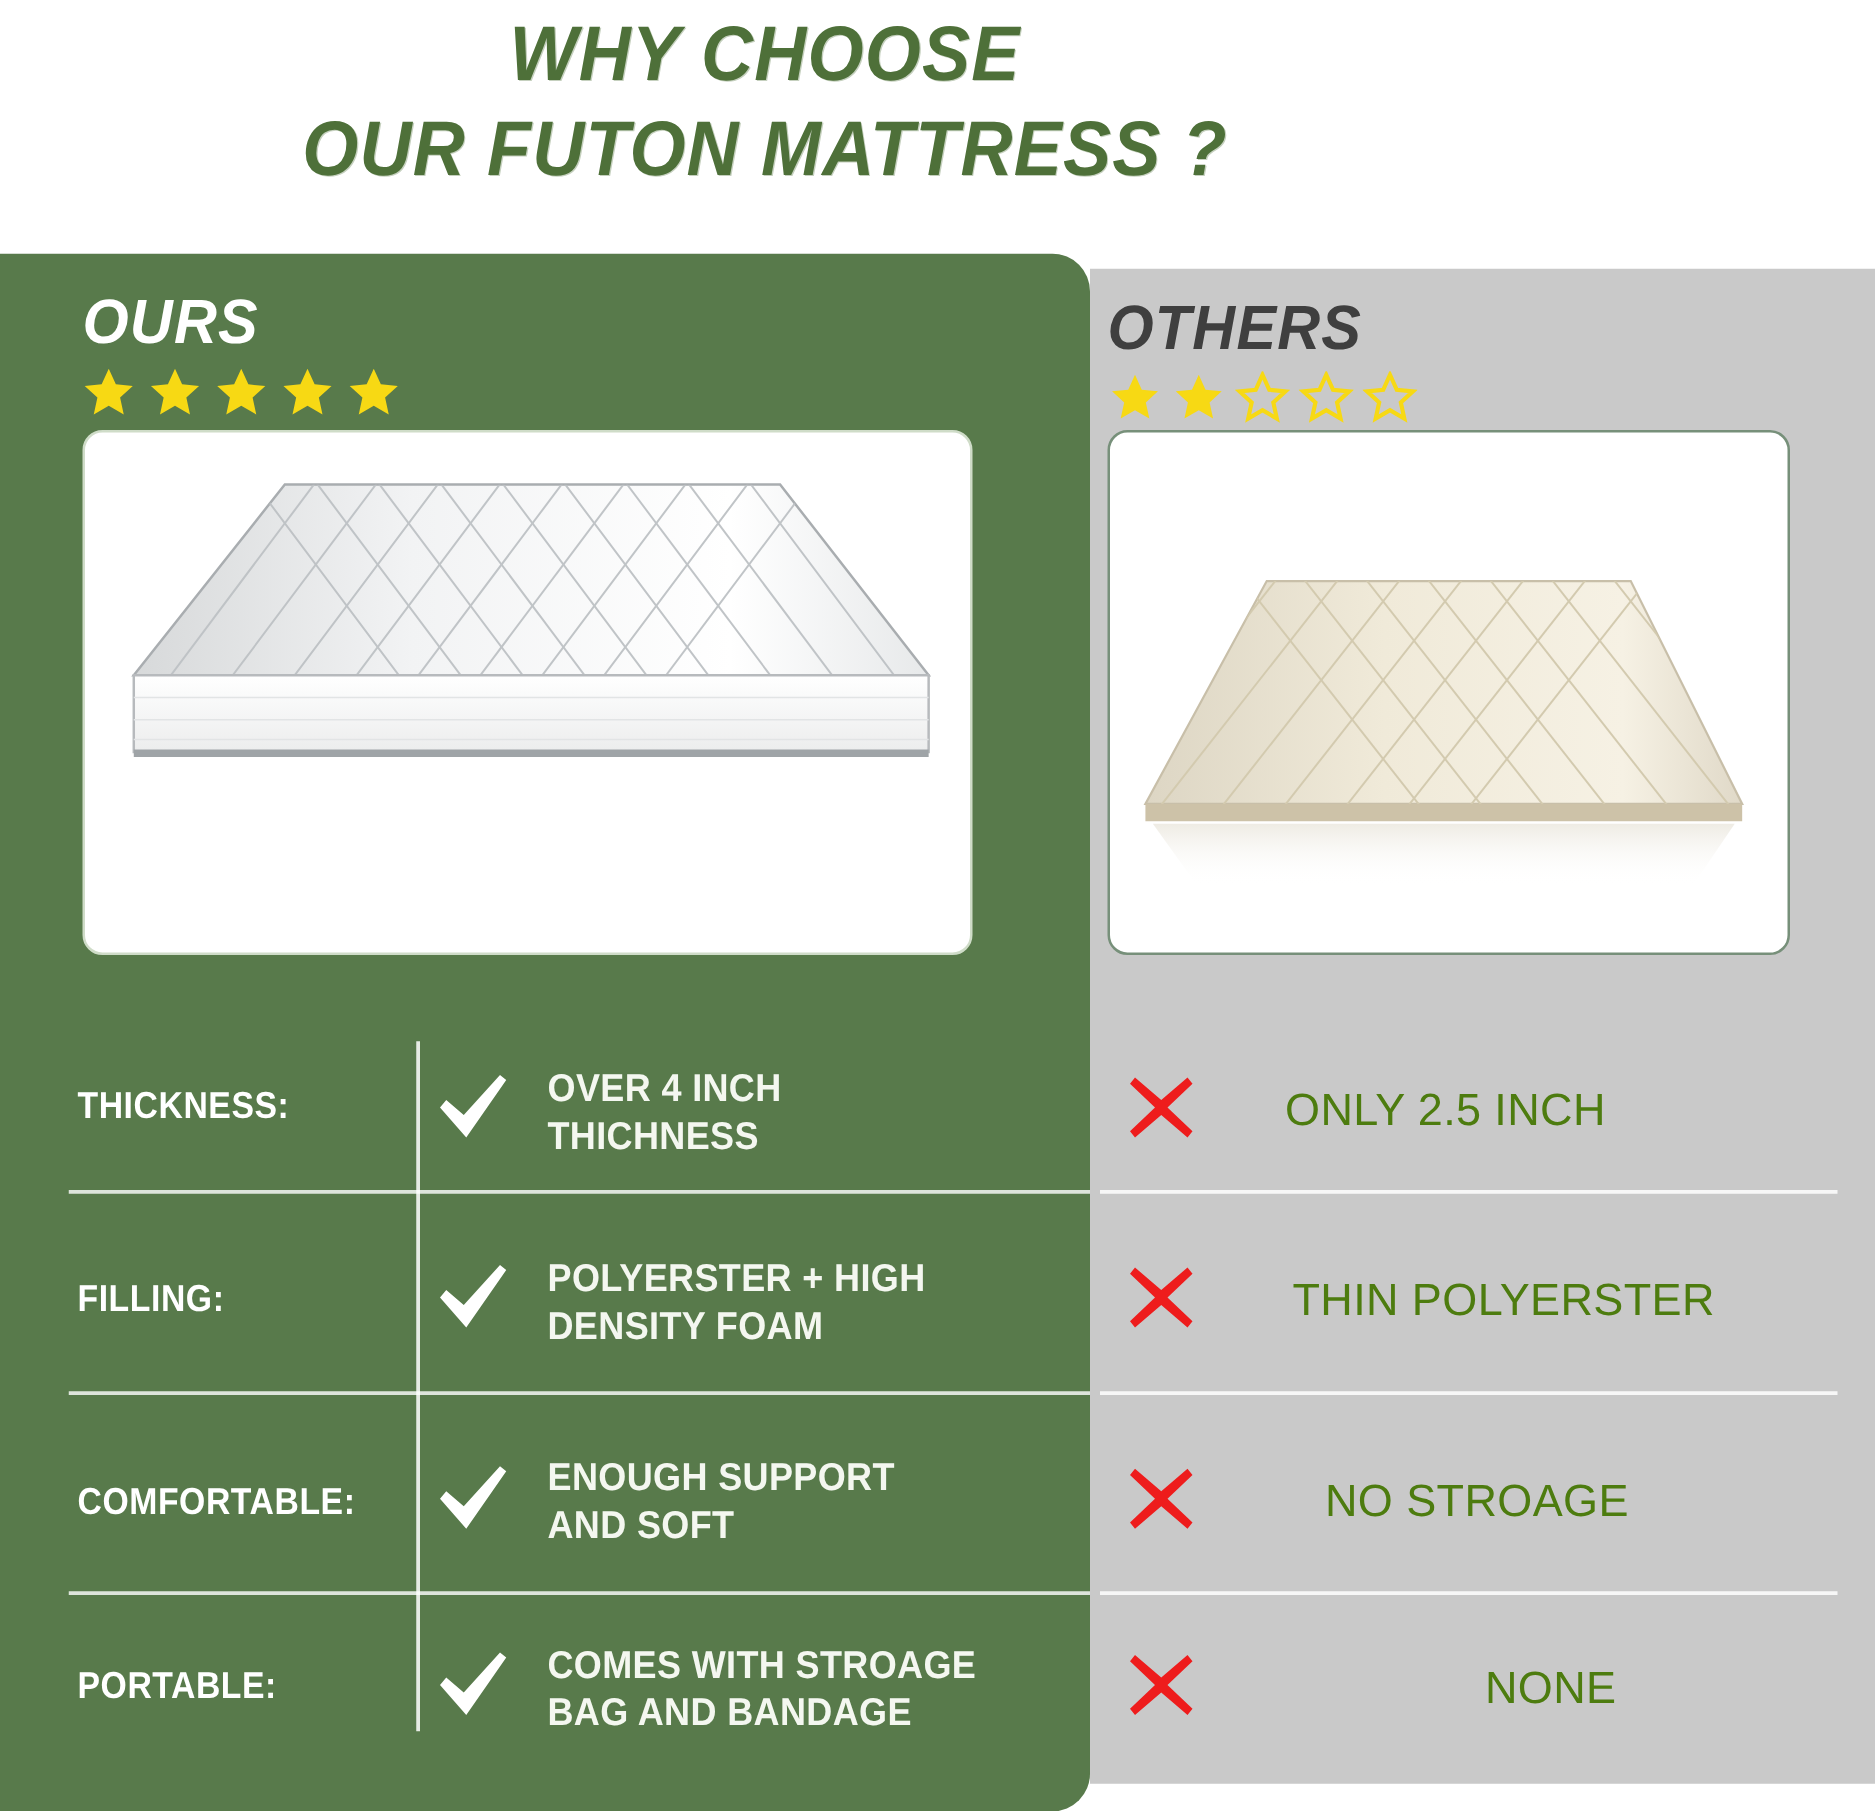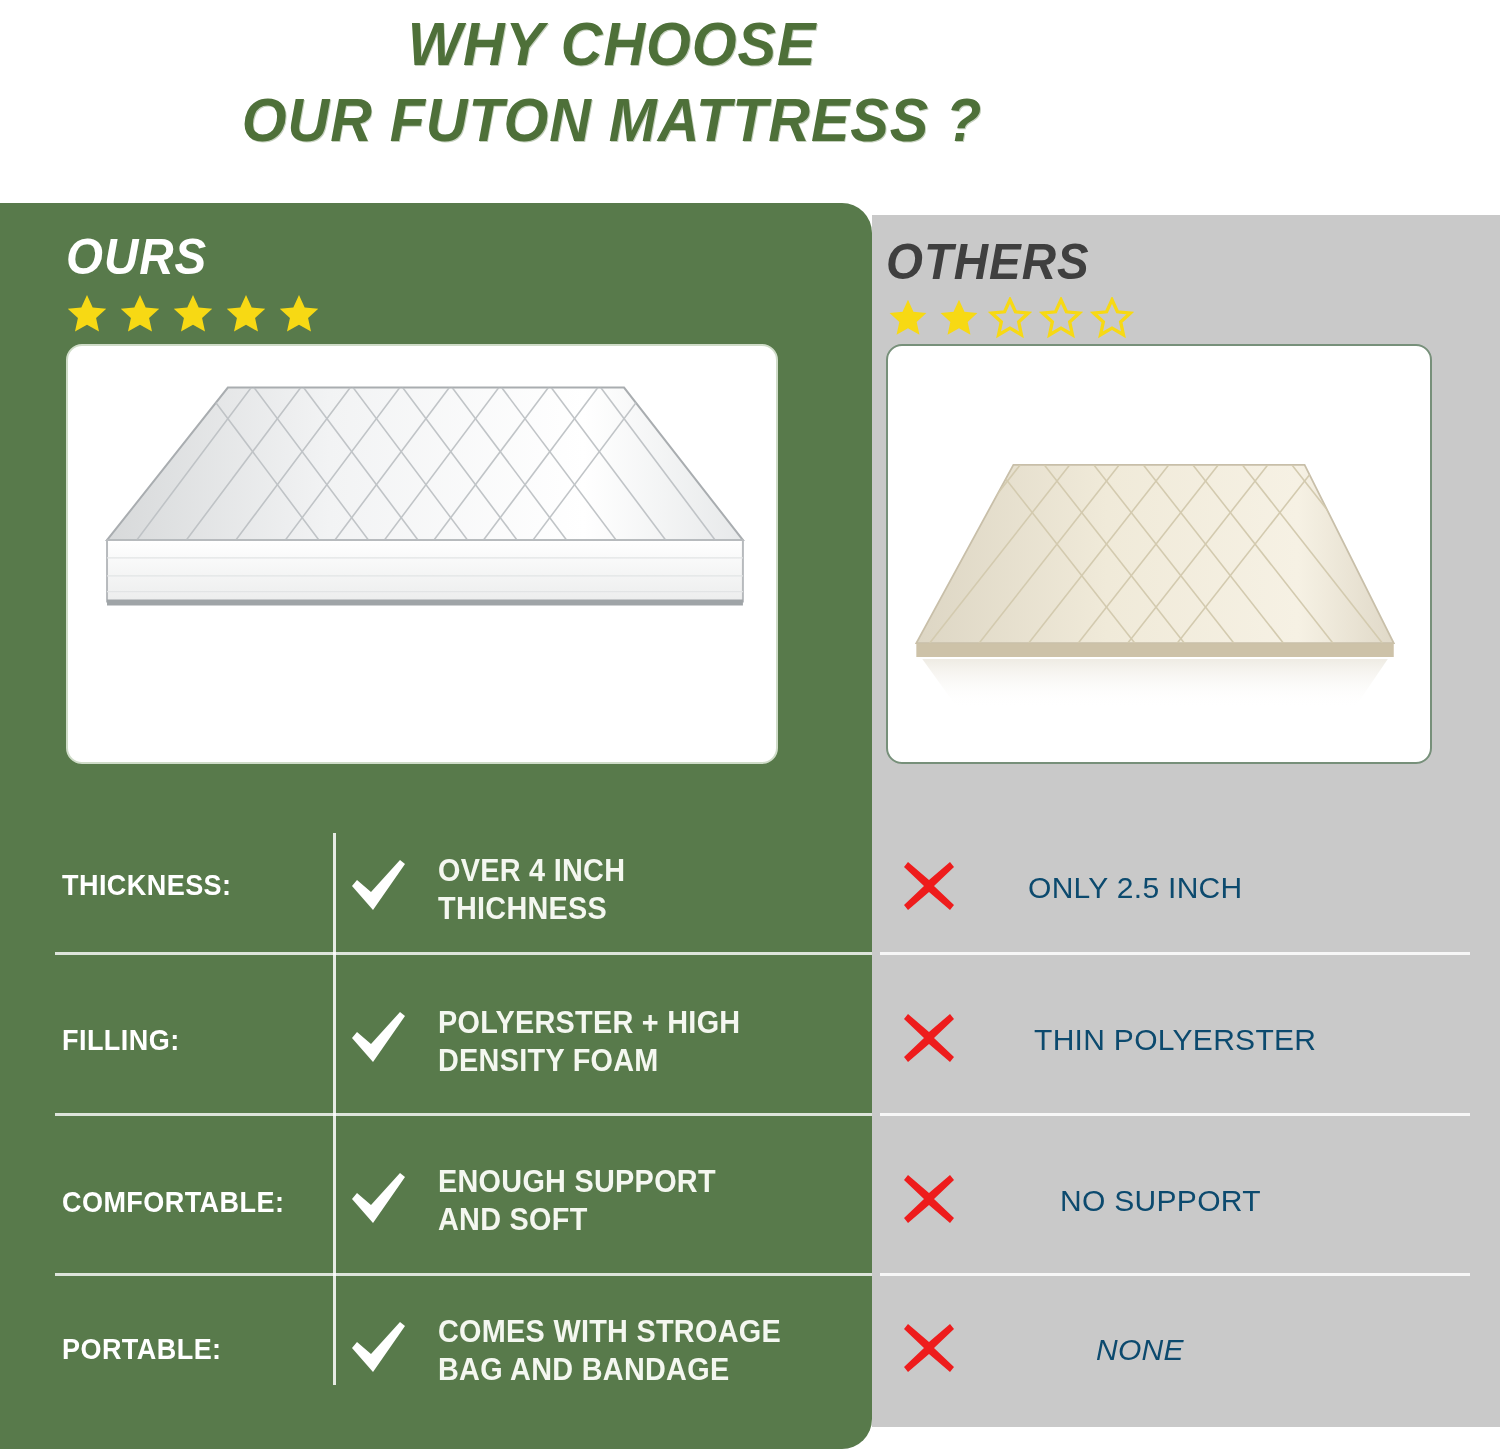--- a/index.html
+++ b/index.html
@@ -121,22 +121,22 @@
     transform: scaleX(0.93);
     transform-origin: left center;
     white-space: pre-line;
   }
   .cross-mark {
     position: absolute; left: 900px;
     width: 58px; height: 56px;
   }
   .others-text {
     position: absolute;
-    color: #0c4a6e;
-    font-size: 30px; font-weight: 400;
+    color: #4d7c0f;
+    font-size: 36px; font-weight: 400;
     line-height: 38px;
     letter-spacing: 0.3px;
     white-space: nowrap;
   }
 </style>
 </head>
 <body>
 
 <div class="page">
 
@@ -324,29 +324,29 @@
   <div class="row">
     <div class="feature-label" style="top:1185px;">COMFORTABLE:</div>
     <svg class="check-mark" style="top:1171px;" viewBox="0 0 60 56">
       <path d="M4,28 L9,22 L23,34 L52,2 L57,6 L25,52 Z" fill="#ffffff"></path>
     </svg>
     <div class="ours-text" style="top:1163px;">ENOUGH SUPPORT
 AND SOFT</div>
     <svg class="cross-mark" style="top:1171px;" viewBox="0 0 58 56">
       <path d="M8,4 L29,22 L50,4 L54,9 L34,28 L54,47 L50,52 L29,34 L8,52 L4,47 L24,28 L4,9 Z" fill="#ee1c1c"></path>
     </svg>
-    <div class="others-text" style="left:1060px; top:1182px;">NO SUPPORT</div>
+    <div class="others-text" style="left:1060px; top:1182px;">NO STROAGE</div>
   </div>
 
   <div class="row">
     <div class="feature-label" style="top:1332px;">PORTABLE:</div>
     <svg class="check-mark" style="top:1320px;" viewBox="0 0 60 56">
       <path d="M4,28 L9,22 L23,34 L52,2 L57,6 L25,52 Z" fill="#ffffff"></path>
     </svg>
     <div class="ours-text" style="top:1313px;">COMES WITH STROAGE
 BAG AND BANDAGE</div>
     <svg class="cross-mark" style="top:1320px;" viewBox="0 0 58 56">
       <path d="M8,4 L29,22 L50,4 L54,9 L34,28 L54,47 L50,52 L29,34 L8,52 L4,47 L24,28 L4,9 Z" fill="#ee1c1c"></path>
     </svg>
-    <div class="others-text" style="left:1096px; top:1331px;font-style:italic;">NONE</div>
+    <div class="others-text" style="left:1188px; top:1331px;">NONE</div>
   </div>
 
 </div>
 
 </body></html>

